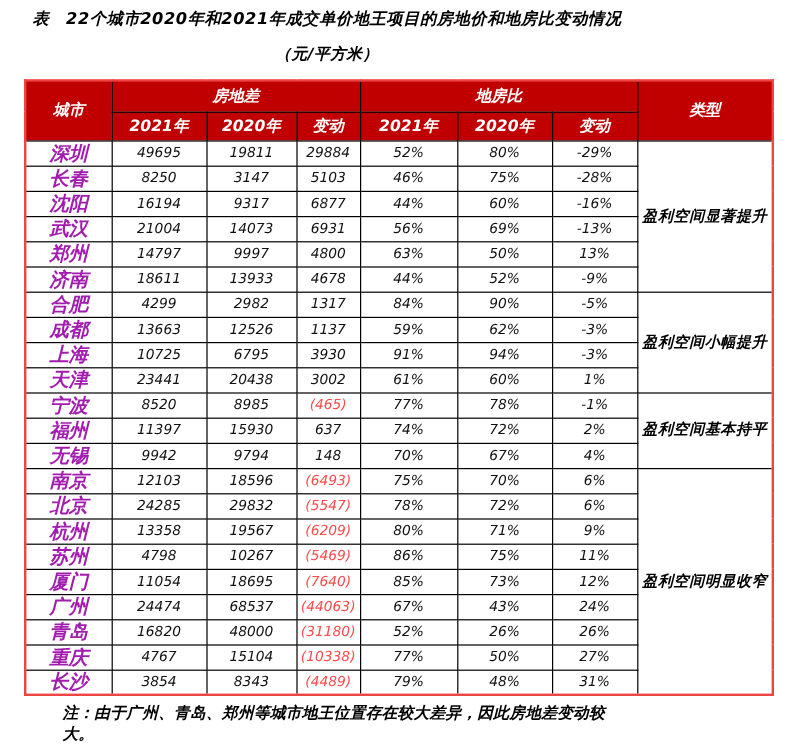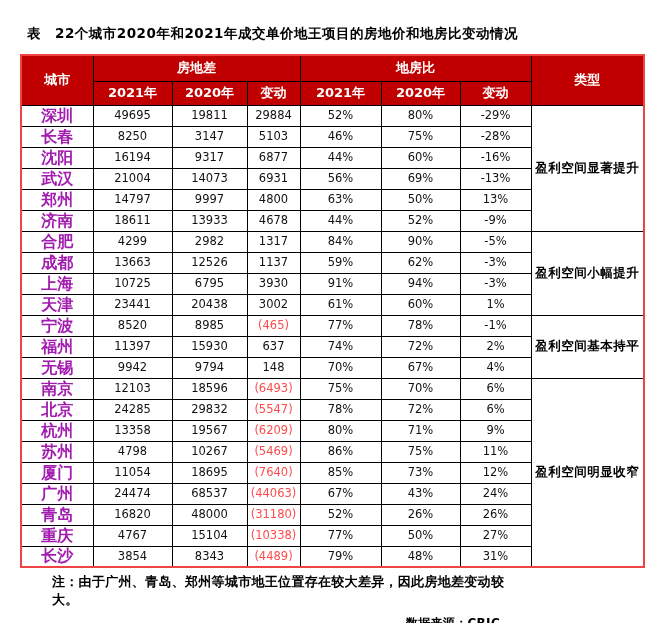--- a/index.html
+++ b/index.html
@@ -4,21 +4,21 @@
 <style>
   * { box-sizing: border-box; }
   html, body { margin: 0; padding: 0; }
   body {
     width: 663px; height: 623px;
     background: #ffffff;
     overflow: hidden;
     font-family: "DejaVu Sans", "Liberation Sans", sans-serif;
     color: #000;
   }
-  .page { width: 545px; height: 623px; padding-top: 24px; }
+  .page { width: 545px; height: 623px; padding-top: 7px; font-style: italic; }
   .title {
     text-align: center;
     font-size: 13.5px;
     font-weight: 700;
     line-height: 18px;
     letter-spacing: 0.5px;
   }
   .subtitle {
     text-align: center;
     font-size: 13px;
@@ -79,20 +79,21 @@
     text-align: right;
     margin: 6px 45px 0 0;
     letter-spacing: 0.3px;
   }
 </style>
 </head>
 <body>
 
 <div class="page">
   <div class="title">表　22个城市2020年和2021年成交单价地王项目的房地价和地房比变动情况</div>
+  <div class="subtitle">（元/平方米）</div>
 
   <table class="data-table">
     <colgroup>
       <col style="width:72px">
       <col style="width:79px">
       <col style="width:75px">
       <col style="width:53px">
       <col style="width:81px">
       <col style="width:79px">
       <col style="width:71px">

